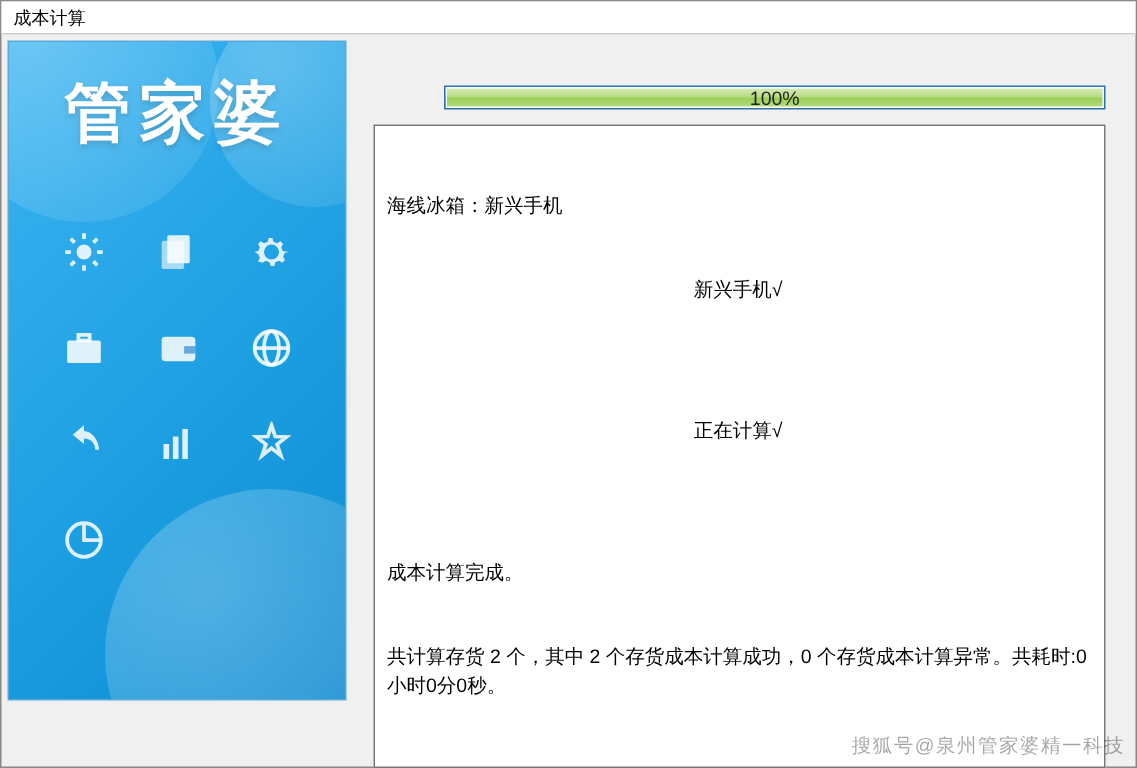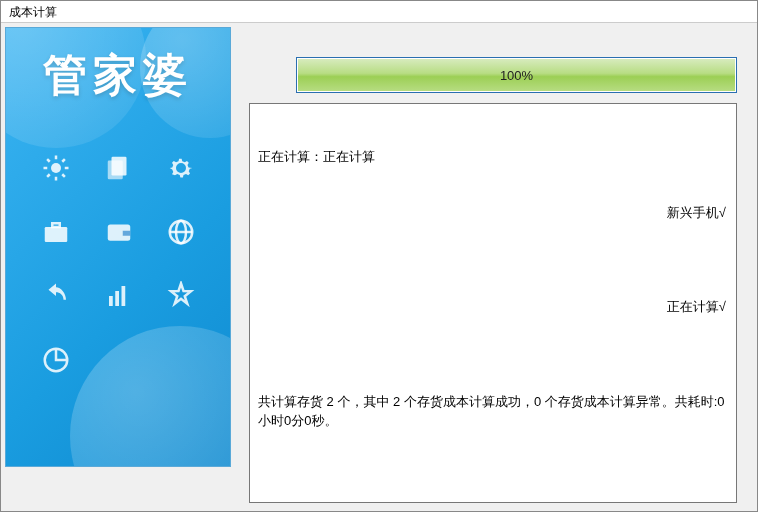--- a/index.html
+++ b/index.html
@@ -12,23 +12,23 @@
     background: linear-gradient(135deg, #3bb4f2 0%, #1a9de0 60%, #0f8ad0 100%);
     position: relative; overflow: hidden; border: 1px solid #5aa9d8;
   }
   .bubble { position: absolute; border-radius: 50%; background: radial-gradient(circle at 30% 30%, rgba(255,255,255,0.25), rgba(255,255,255,0.05)); }
   .logo { color: #fff; font-size: 44px; font-weight: 700; text-align: center; padding-top: 18px; letter-spacing: 6px; text-shadow: 0 2px 4px rgba(0,0,0,.2); font-family: "KaiTi","STKaiti",serif; }
   .icon-grid { position: absolute; top: 120px; left: 30px; right: 20px; display: grid; grid-template-columns: repeat(3, 1fr); gap: 24px 14px; }
   .icon-cell { width: 40px; height: 40px; display: flex; align-items: center; justify-content: center; color: rgba(255,255,255,0.9); }
   .icon-cell svg { width: 30px; height: 30px; fill: rgba(255,255,255,0.85); }
 
   .main { flex: 1; display: flex; flex-direction: column; gap: 10px; padding: 30px 16px 8px 10px; }
-  .progress { height: 36px; border: 1px solid #2a6fb0; box-shadow: inset 0 0 0 1px #fff; background: linear-gradient(#d9ecc1,#b8dd84 45%,#9ccf55 55%,#b8dd84); display: flex; align-items: center; justify-content: center; color: #222; font-size: 13px; margin-left: 47px; }
+  .progress { height: 16px; border: 1px solid #2a6fb0; box-shadow: inset 0 0 0 1px #fff; background: linear-gradient(#d9ecc1,#b8dd84 45%,#9ccf55 55%,#b8dd84); display: flex; align-items: center; justify-content: center; color: #222; font-size: 13px; margin-left: 47px; }
   .log { flex: 1; border: 1px solid #777; background: #fff; padding: 6px 10px 6px 8px; font-size: 13px; line-height: 1.45; color: #000; white-space: pre-wrap; overflow: auto; position: relative; }
-  .log .row { display: flex; justify-content: flex-end; }
+  .log .row { display: flex; justify-content: center; }
   .watermark { position: absolute; right: 8px; bottom: 6px; color: rgba(0,0,0,.35); font-size: 13px; pointer-events: none; letter-spacing: 1px; }
 </style>
 </head>
 <body>
 
 <div class="window">
   <div class="titlebar">成本计算</div>
 
   <div class="body">
 
@@ -106,24 +106,26 @@
             </svg>
           </div>
       </div>
     </div>
 
     <div class="main">
       <div class="progress">
         <span>100%</span>
       </div>
       <div class="log">
-        <div>正在计算：正在计算</div>
+        <div>海线冰箱：新兴手机</div>
         <div class="row"><span>新兴手机</span><span>√</span></div>
         <br>
         <div class="row"><span>正在计算</span><span>√</span></div>
         <br>
+        <div>成本计算完成。</div>
         <div>共计算存货 2 个，其中 2 个存货成本计算成功，0 个存货成本计算异常。共耗时:0小时0分0秒。</div>
       </div>
     </div>
 
   </div>
 
+  <div class="watermark">搜狐号@泉州管家婆精一科技</div>
 </div>
 
 </body></html>

